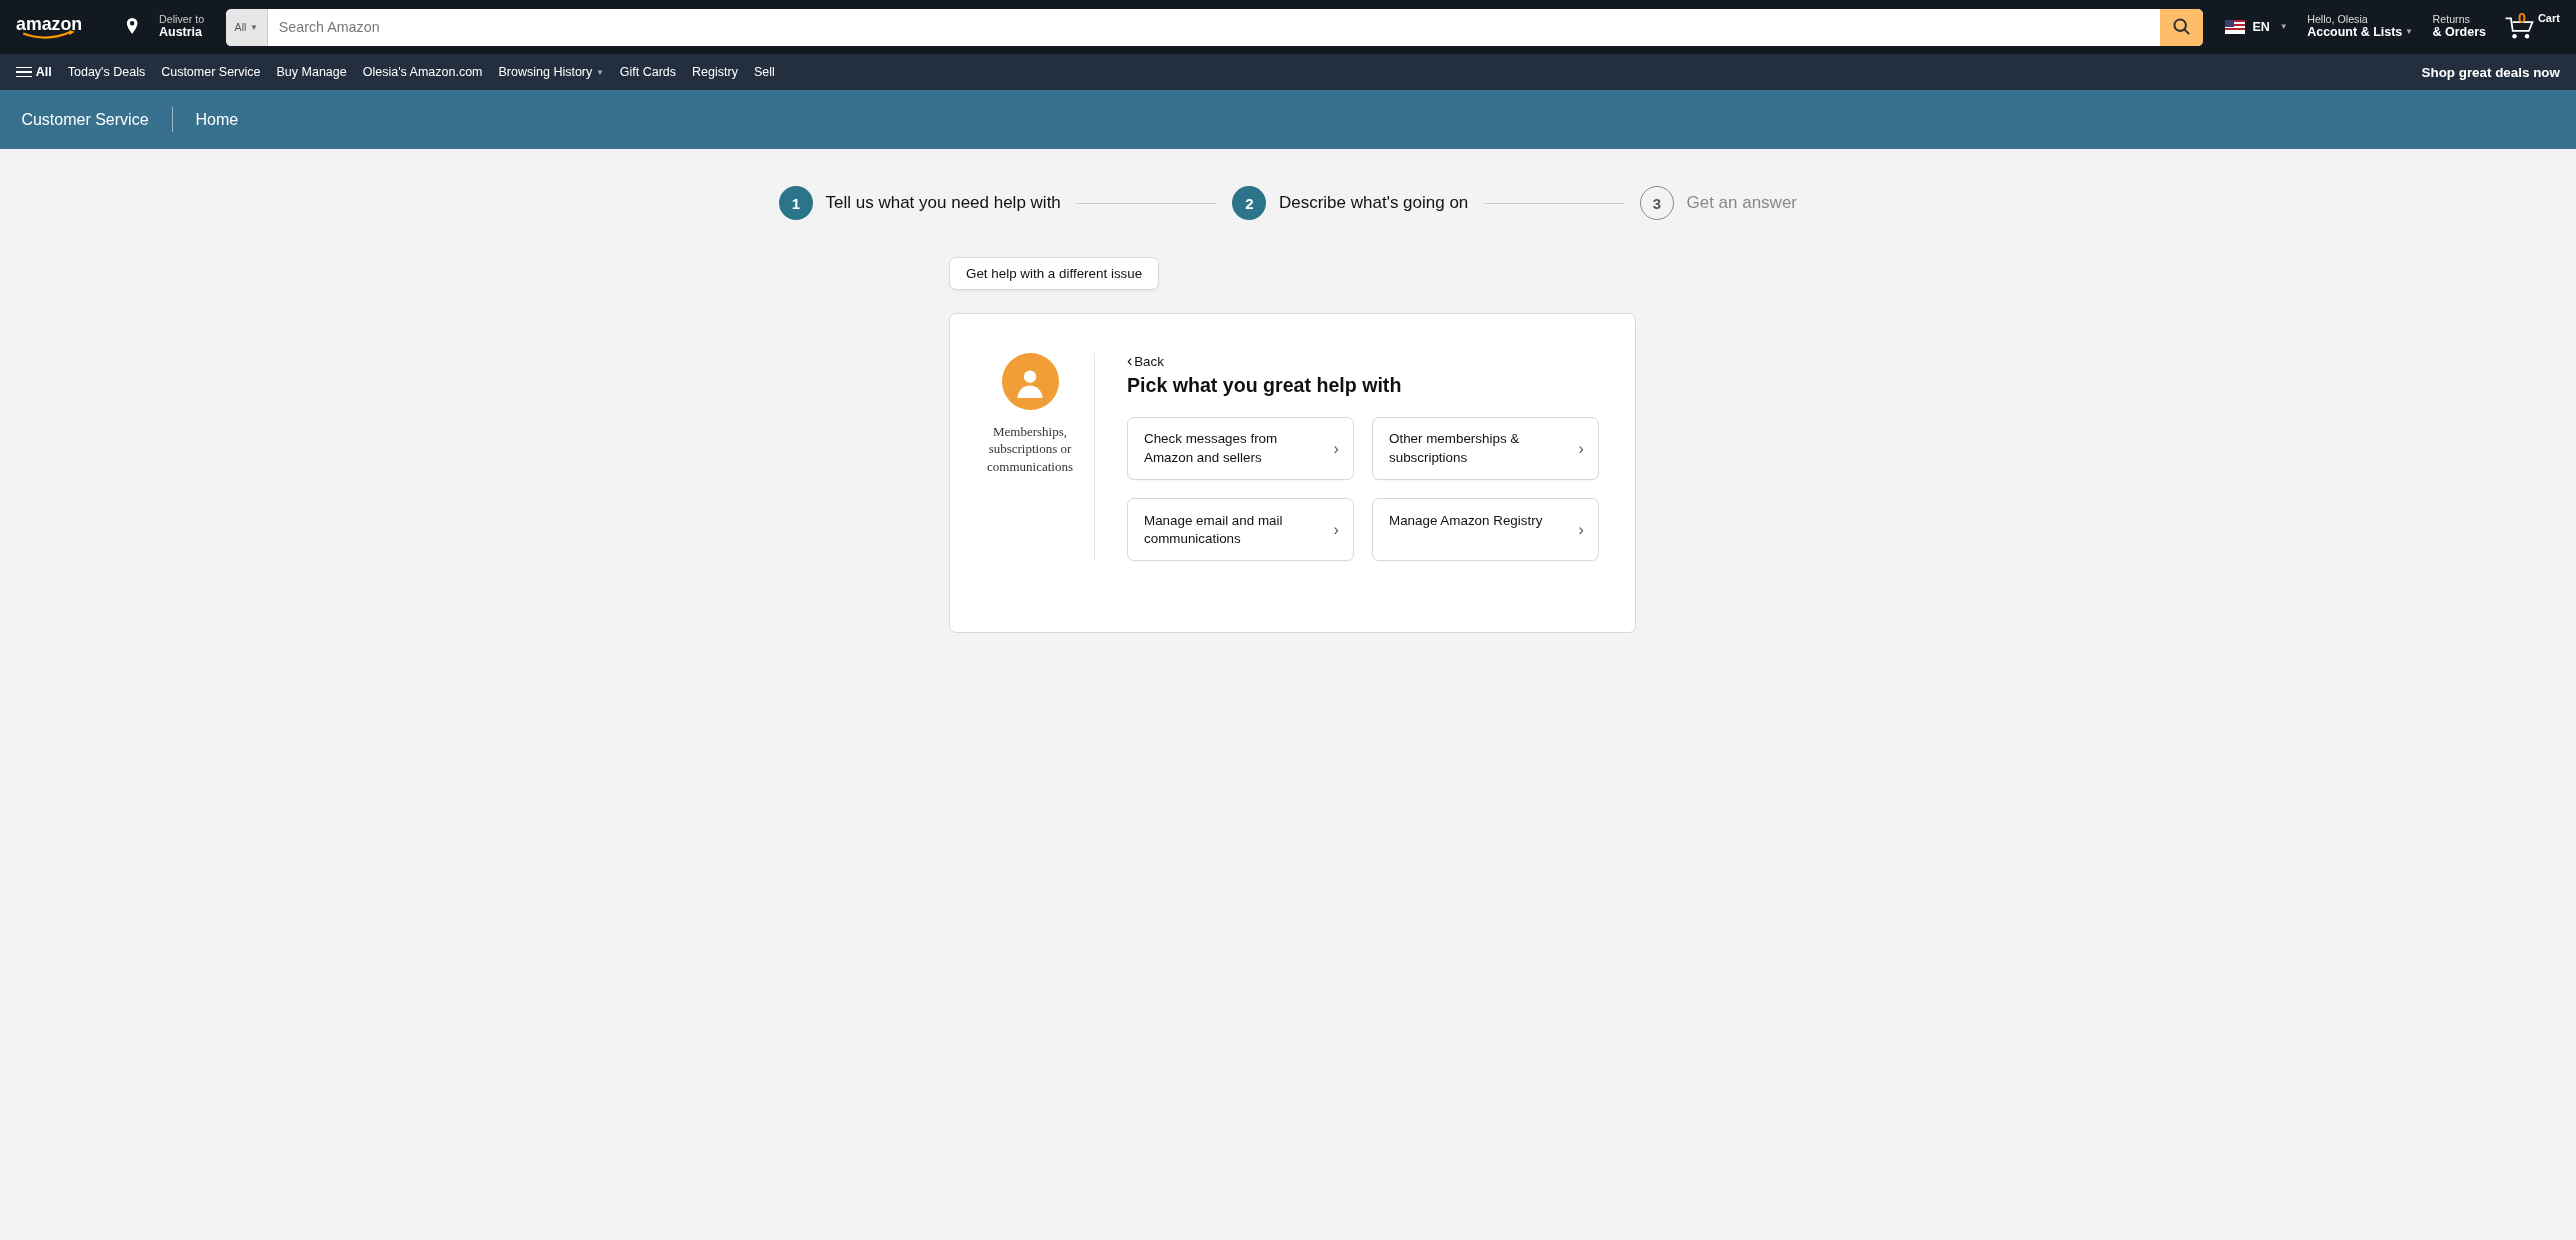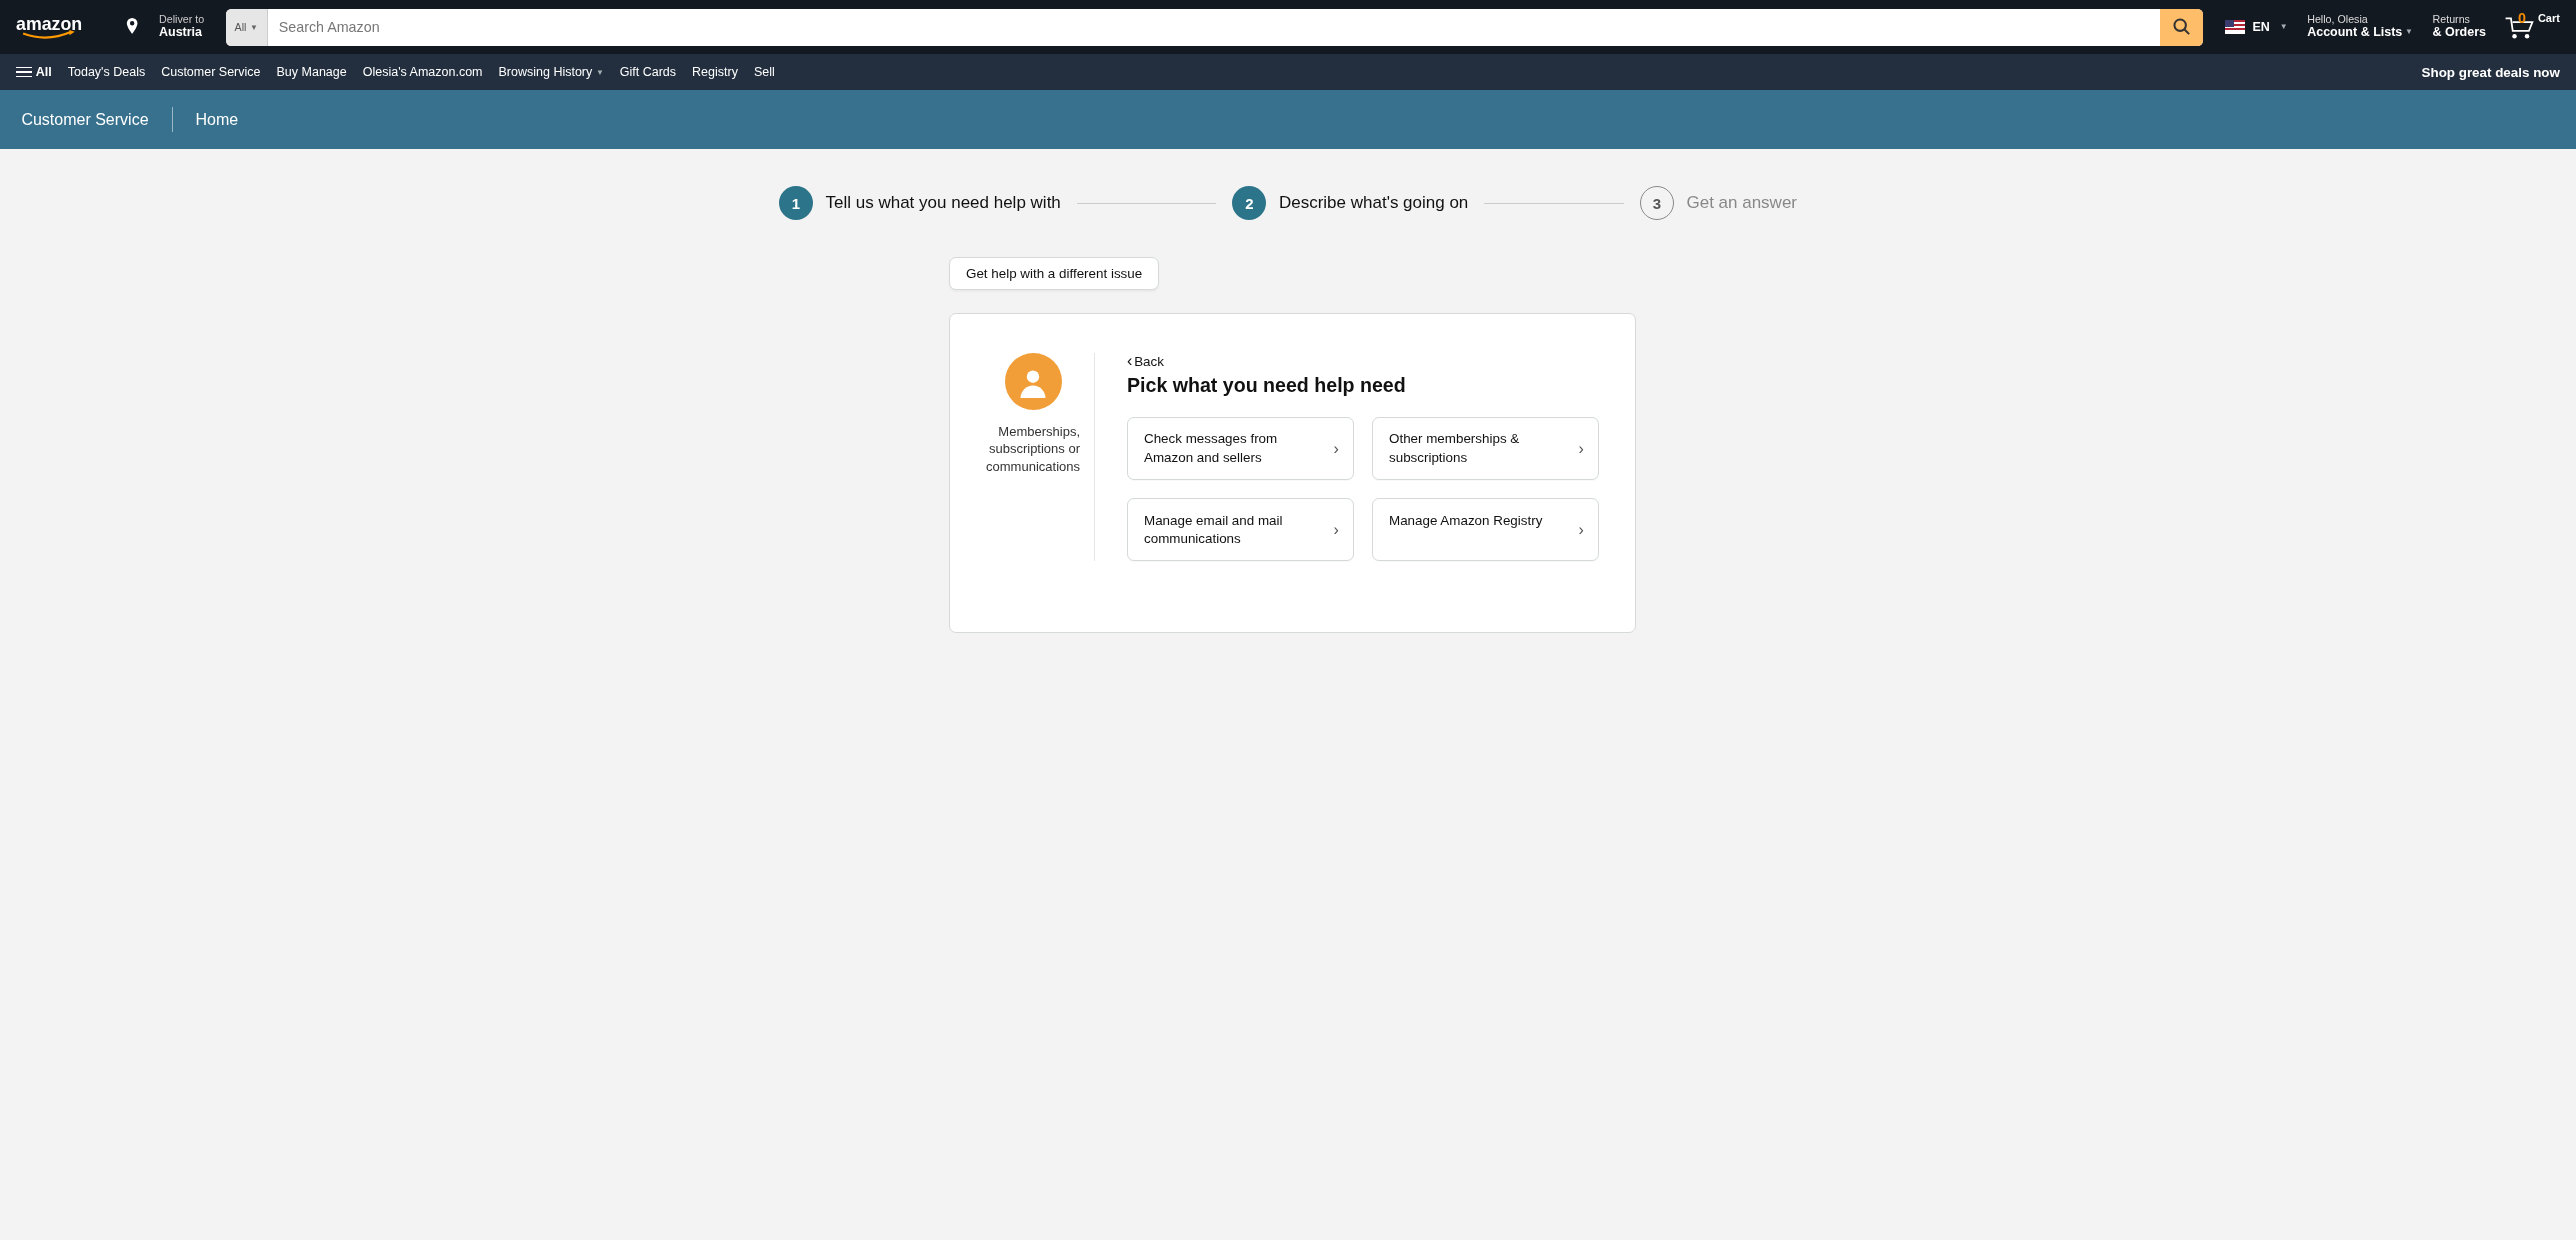--- a/index.html
+++ b/index.html
@@ -154,23 +154,24 @@
     margin-bottom: 23px;
   }
 
   .card {
     background: #fff; border: 0.9px solid #d5d9d9; border-radius: 7.1px;
     margin-left: 170px; width: 687px; max-width: calc(100% - 170px);
     padding: 39px 36px 71px;
     display: flex; gap: 32px;
   }
   .side {
-    width: 109px; text-align: right;
+    width: 109px; text-align: center;
     border-right: 0.9px solid #e3e6e6;
-    padding-right: 14px;
+    padding-right: 20px;
+    font-family: Liberation Serif, serif;
   }
   .avatar {
     width: 57px; height: 57px; border-radius: 50%;
     background: #f19e38; margin: 0 auto 12.5px;
     display: flex; align-items: center; justify-content: center;
   }
   .avatar svg { width: 32px; height: 32px; }
   .side-label { font-size: 13px; color: #333; line-height: 1.35; }
 
   .main { flex: 1; }
@@ -340,21 +341,21 @@
               <path d="M4 36 a14 14 0 0 1 28 0 Z" fill="#fff"></path>
             </svg>
         </div>
         <div class="side-label">Memberships, subscriptions or communications</div>
       </div>
       <div class="main">
         <div class="back">
           <span class="chev">‹</span>
           <span>Back</span>
         </div>
-        <div class="help-title">Pick what you need help need</div>
+        <div class="help-title">Pick what you great help with</div>
         <div class="opts" id="opts">
             <div class="opt"><span>Check messages from Amazon and sellers</span><span class="chev">›</span></div>
             <div class="opt"><span>Other memberships &amp; subscriptions</span><span class="chev">›</span></div>
             <div class="opt"><span>Manage email and mail communications</span><span class="chev">›</span></div>
             <div class="opt"><span>Manage Amazon Registry</span><span class="chev">›</span></div>
           </div>
       </div>
     </div>
 
   </div>

